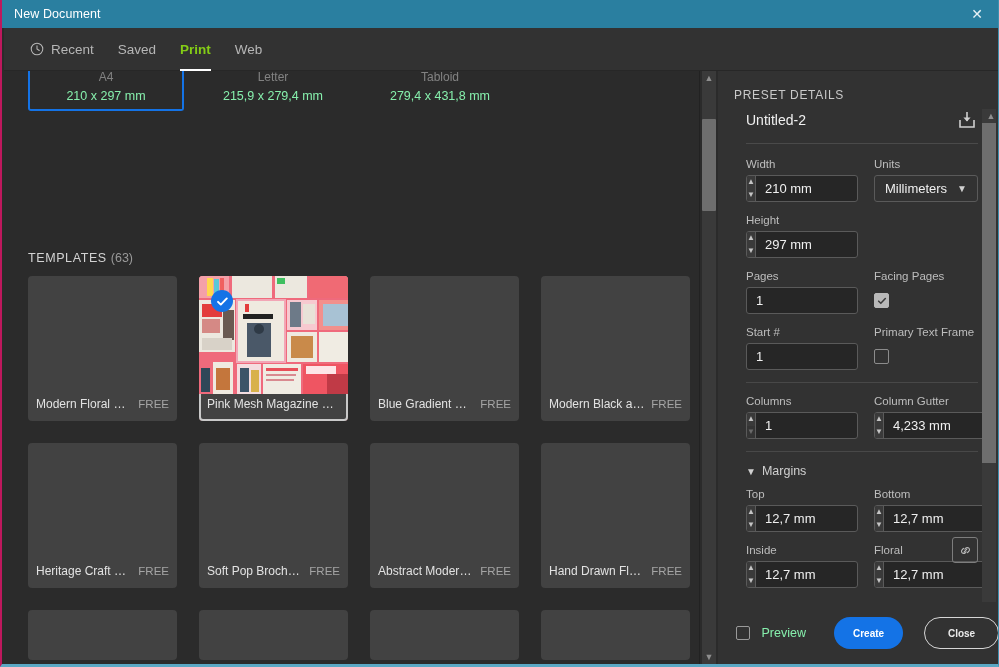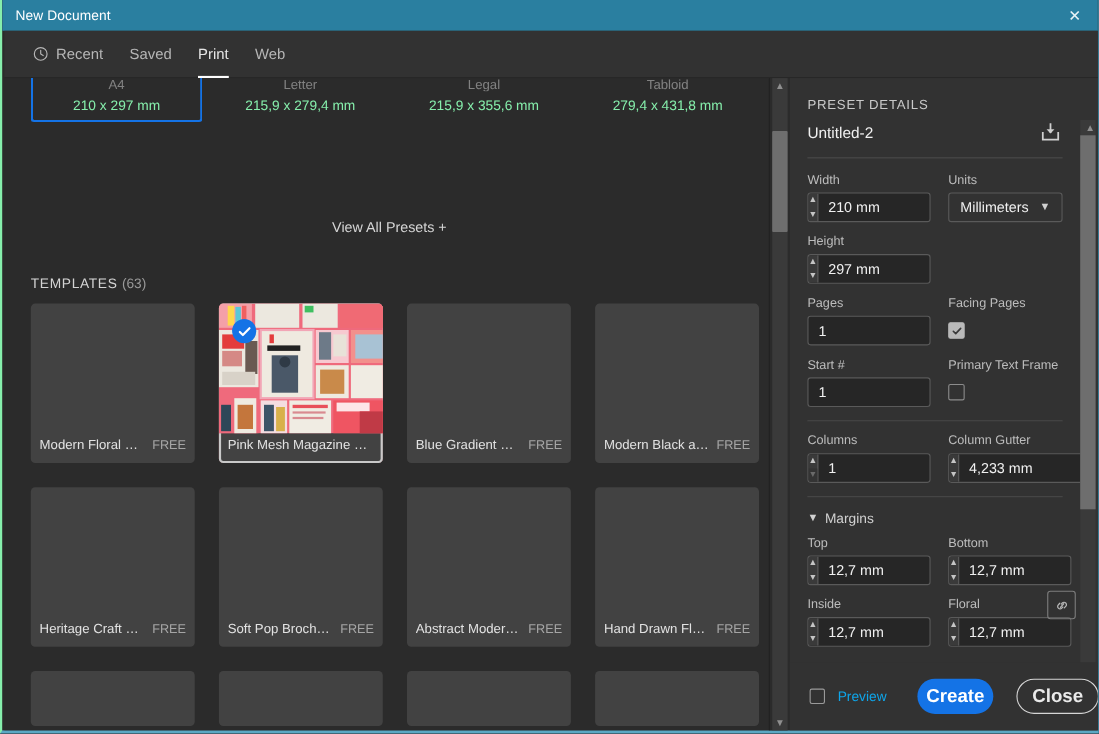--- a/index.html
+++ b/index.html
@@ -6,21 +6,21 @@
   html, body {
     width: 999px; height: 667px;
     background: #1f1f1f;
     font-family: "Liberation Sans", sans-serif;
     overflow: hidden;
   }
   #app {
     position: relative;
     width: 999px; height: 667px;
     background: #2b2b2b;
-    border-left: 2px solid #86efac;
+    border-left: 2px solid #be185d;
     border-right: 1px solid #3e8fae;
     border-bottom: 3px solid #5ba8c4;
     overflow: hidden;
   }
 
   
   .titlebar {
     position: absolute; left: 0; top: 0; width: 997px; height: 28px;
     background: #2a7fa0;
     display: flex; align-items: center;
@@ -40,21 +40,21 @@
     background: #323232;
     display: flex; align-items: center;
     border-bottom: 1px solid #272727;
   }
   .tab {
     position: relative;
     height: 43px; display: flex; align-items: center; gap: 7px;
     padding: 0 12px; color: #b6b6b6; font-size: 13.5px; cursor: pointer;
   }
   .tab:first-child { margin-left: 14px; }
-  .tab.active { color: #e5e5e5; font-weight: normal; }
+  .tab.active { color: #84cc16; font-weight: bold; }
   .tab.active::after {
     content: ""; position: absolute; left: 12px; right: 12px; bottom: 0;
     height: 2px; background: #ffffff;
   }
   .clock-icon { width: 14px; height: 14px; display: inline-block; }
 
   
   .left-pane {
     position: absolute; left: 2px; top: 71px; width: 714px; height: 593px;
     background: #2b2b2b; overflow: hidden;
@@ -138,21 +138,21 @@
   
   .right-pane {
     position: absolute; left: 716px; top: 71px; width: 281px; height: 593px;
     background: #323232;
   }
   .rp-title {
     position: absolute; left: 16px; top: 17px;
     color: #c9c9c9; font-size: 12px; letter-spacing: .7px;
   }
   .rp-scroll {
-    position: absolute; left: 0; top: 38px; width: 264px; height: 538px;
+    position: absolute; left: 12px; top: 38px; width: 264px; height: 538px;
     overflow: hidden;
   }
   .docname-row {
     margin: 0 16px; display: flex; align-items: center; gap: 8px;
     border-bottom: 1px solid #4a4a4a; padding-bottom: 12px;
   }
   .docname {
     flex: 1; background: transparent; border: none; color: #f0f0f0;
     font-size: 14px; outline: none; font-family: "Liberation Sans", sans-serif;
   }
@@ -220,27 +220,27 @@
   .rscroll {
     position: absolute; left: 264px; top: 38px; width: 14px; height: 538px;
   }
   .rscroll .track { position:absolute; left:0; top:0; width:14px; height:100%; background:#3a3a3a; }
   .rscroll .thumb { position:absolute; left:0; top:14px; width:14px; height:340px; background:#6e6e6e; }
 
   .footer {
     position: absolute; left: 0; bottom: 0; width: 281px; height: 62px;
     background: #323232; display: flex; align-items: center; padding-left: 18px; gap: 12px;
   }
-  .prev-label { color: #0ea5e9; font-size: 12.5px; }
+  .prev-label { color: #86efac; font-size: 12.5px; }
   .prev-chk {
     width: 14px; height: 14px; border: 1px solid #9a9a9a; border-radius: 2px;
     background: #323232; cursor: pointer;
   }
   .btn {
-    height: 32px; border-radius: 16px; font-size: 17px; cursor: pointer;
+    height: 32px; border-radius: 16px; font-size: 10px; cursor: pointer;
     font-family: "Liberation Sans", sans-serif; font-weight: bold;
   }
   .btn.create { width: 72px; background: #1473e6; color: #fff; border: none; margin-left: 16px; }
   .btn.close2 { width: 78px; background: transparent; color: #eaeaea; border: 1.5px solid #d6d6d6; margin-left: 9px; }
 </style>
 </head>
 <body>
 
 <div id="app">
 
@@ -277,31 +277,26 @@
         <div class="preset-card selected">
           <div class="pbox"></div>
           <div class="pname">A4</div>
           <div class="pdim">210 x 297 mm</div>
         </div>
         <div class="preset-card">
           <div class="pname">Letter</div>
           <div class="pdim">215,9 x 279,4 mm</div>
         </div>
         <div class="preset-card">
-          <div class="pname">Legal</div>
-          <div class="pdim">215,9 x 355,6 mm</div>
-        </div>
-        <div class="preset-card">
           <div class="pname">Tabloid</div>
           <div class="pdim">279,4 x 431,8 mm</div>
         </div>
       </div>
     </div>
 
-    <div class="viewall">View All Presets +</div>
 
     <div class="tmpl-head">
       <span>TEMPLATES</span><span class="count">(63)</span>
     </div>
 
     <div class="tmpl-grid">
       <div class="tmpl-row">
         <div class="tmpl-card">
           <div class="caption">
             <span class="tname">Modern Floral Valen...</span>

